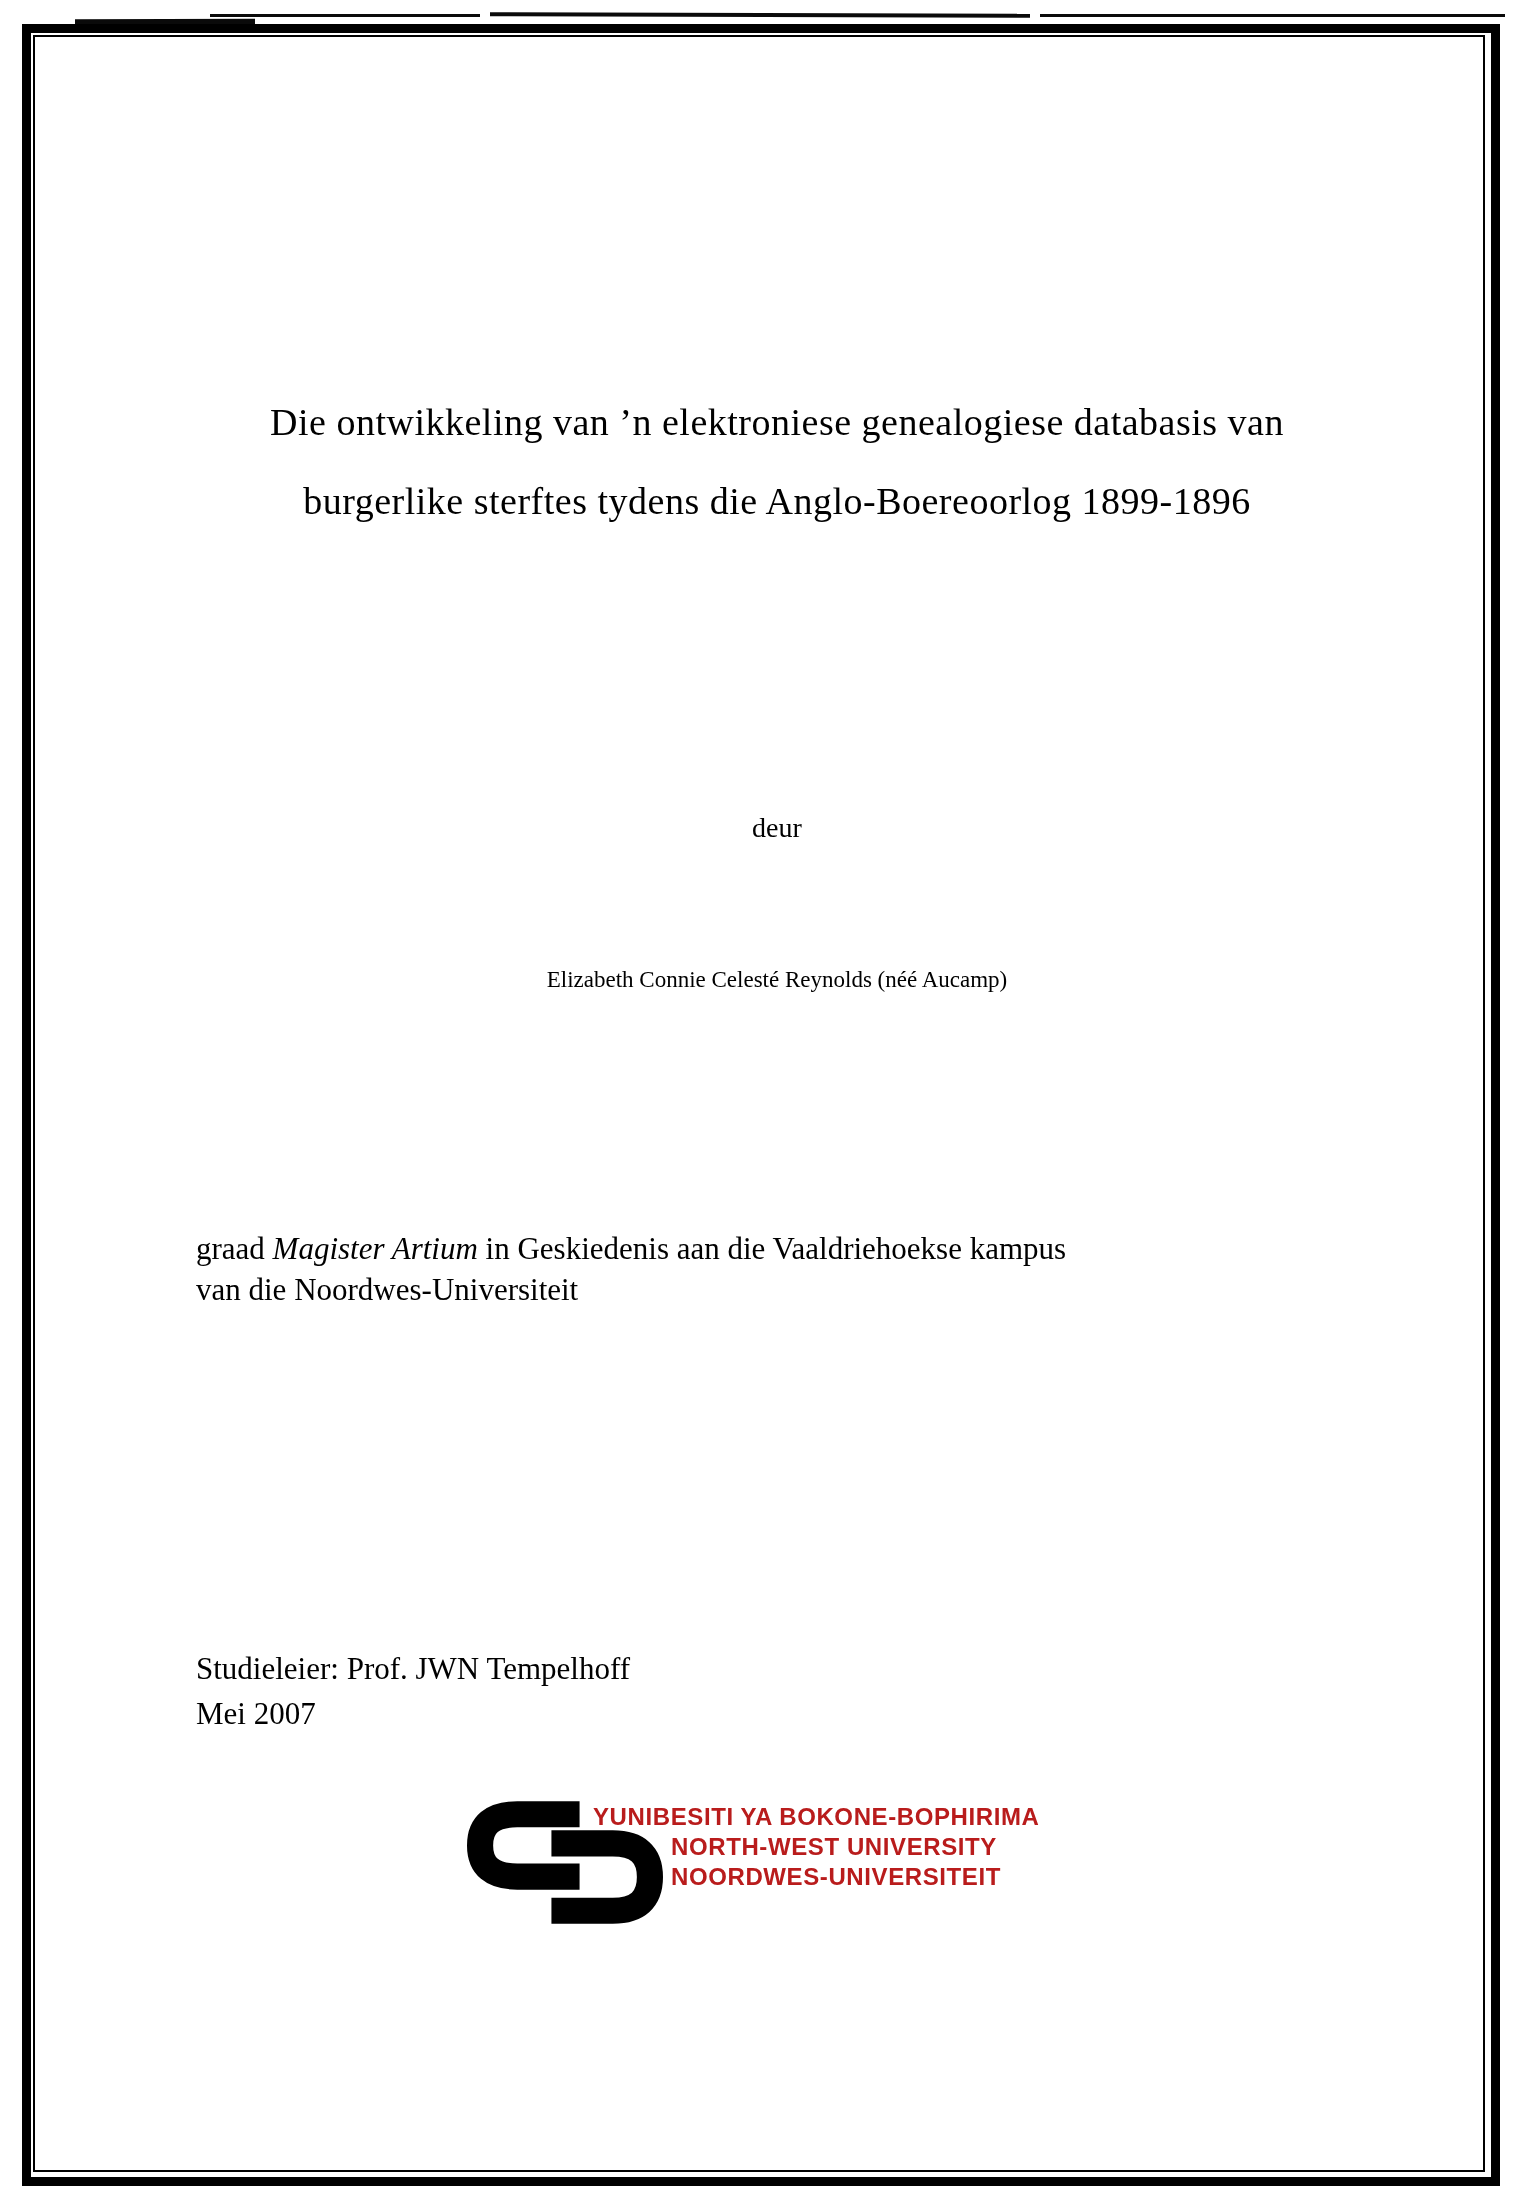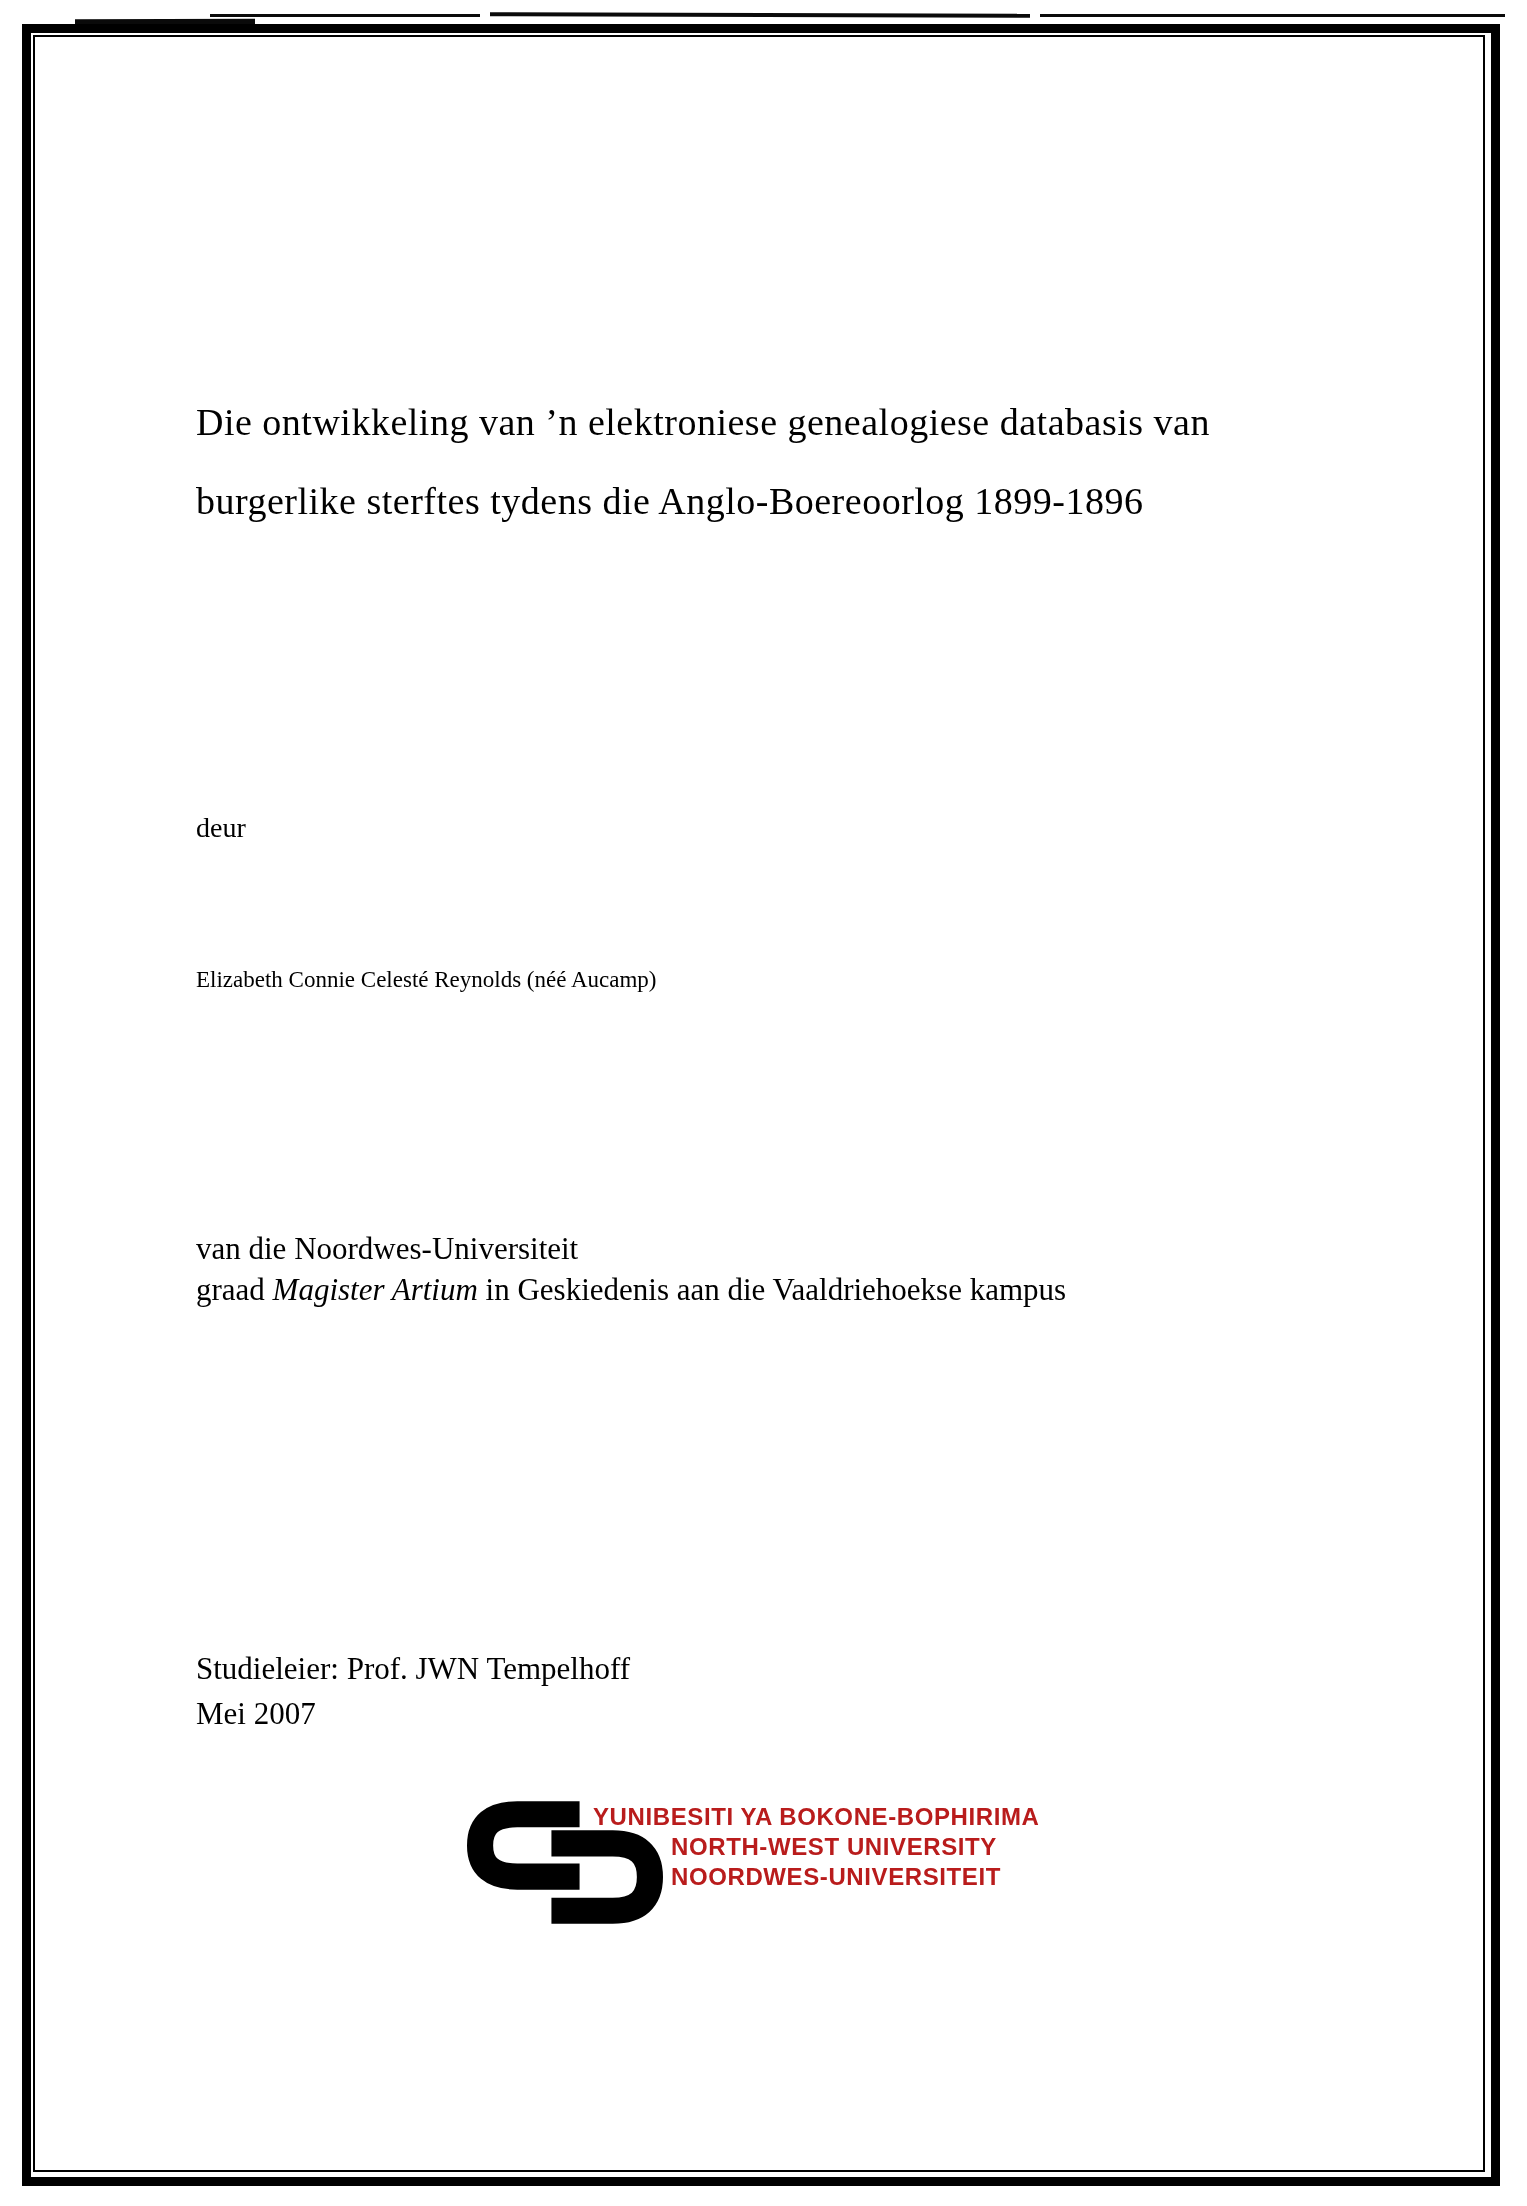--- a/index.html
+++ b/index.html
@@ -25,21 +25,21 @@
     border:2px solid #000; box-sizing:border-box;
   }
   
   .artifact { position:absolute; background:#0a0a0a; }
   .a1 { left:75px;  top:19px; width:180px; height:6px; transform:rotate(-0.2deg); }
   .a2 { left:210px; top:14px; width:270px; height:3px; }
   .a3 { left:490px; top:13px; width:540px; height:4px; transform:rotate(0.15deg); }
   .a4 { left:1040px; top:14px; width:465px; height:3px; }
 
   
-  .col { position:absolute; left:196px; width:1162px; }
+  .col { position:absolute; left:196px; width:1162px; text-align:center; }
 
   .title-line {
     font-size:38px; line-height:48px;
     letter-spacing:0.5px;
     white-space:nowrap;
   }
   .t1 { top:398px; }
   .t2 { top:477px; }
 
   .byline { top:810px; font-size:28px; line-height:36px; }
@@ -80,22 +80,22 @@
   <div class="frame-inner"></div>
 
   <div class="col title-line t1">Die ontwikkeling van ’n elektroniese genealogiese databasis van</div>
   <div class="col title-line t2">burgerlike sterftes tydens die Anglo-Boereoorlog 1899-1896</div>
 
   <div class="col byline">deur</div>
 
   <div class="col author">Elizabeth Connie Celesté Reynolds (néé Aucamp)</div>
 
   <div class="statement">
+    <div><span>graad </span><em>Magister Artium</em><span> in Geskiedenis aan die Vaaldriehoekse kampus</span></div>
     <div>van die Noordwes-Universiteit</div>
-    <div><span>graad </span><em>Magister Artium</em><span> in Geskiedenis aan die Vaaldriehoekse kampus</span></div>
   </div>
 
   <div class="abs supervisor">Studieleier: Prof. JWN Tempelhoff</div>
   <div class="abs dateline">Mei 2007</div>
 
   <div>
     <svg class="logo-mark" width="196" height="123" viewBox="0 0 195 122" aria-hidden="true">
       <path d="M 112 13 L 50 13 Q 13 13 13 44 Q 13 75 50 75 L 112 75" fill="none" stroke="#000000" stroke-width="26"></path>
       <path d="M 84 42 L 145 42 Q 182 42 182 75.5 Q 182 109 145 109 L 84 109" fill="none" stroke="#000000" stroke-width="26"></path>
     </svg>

